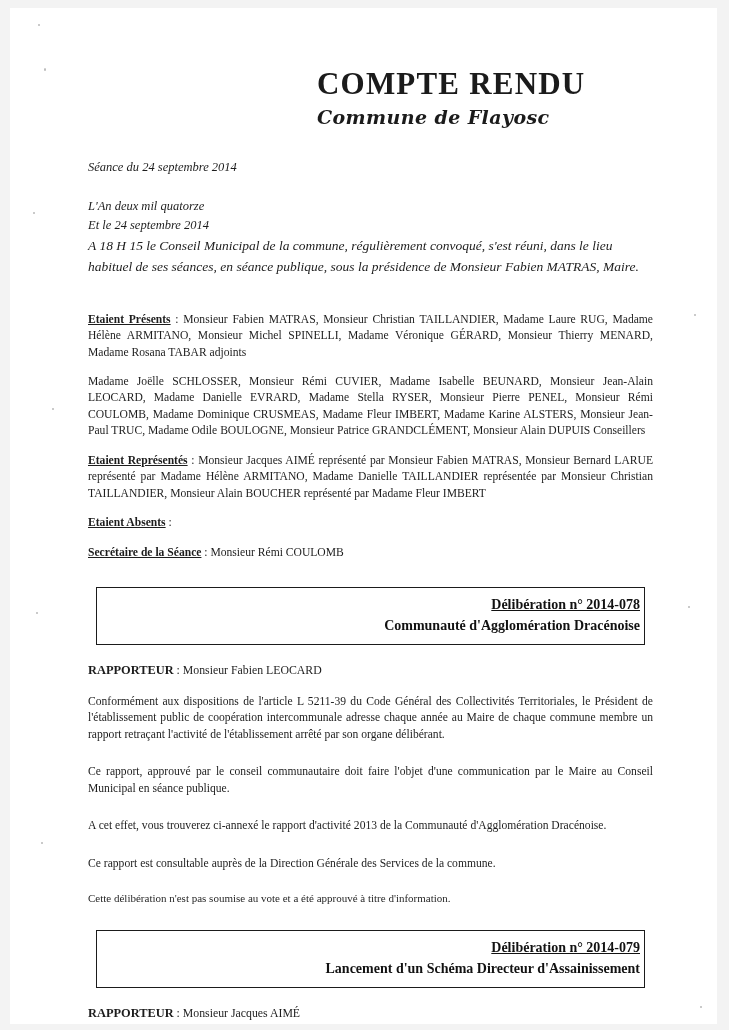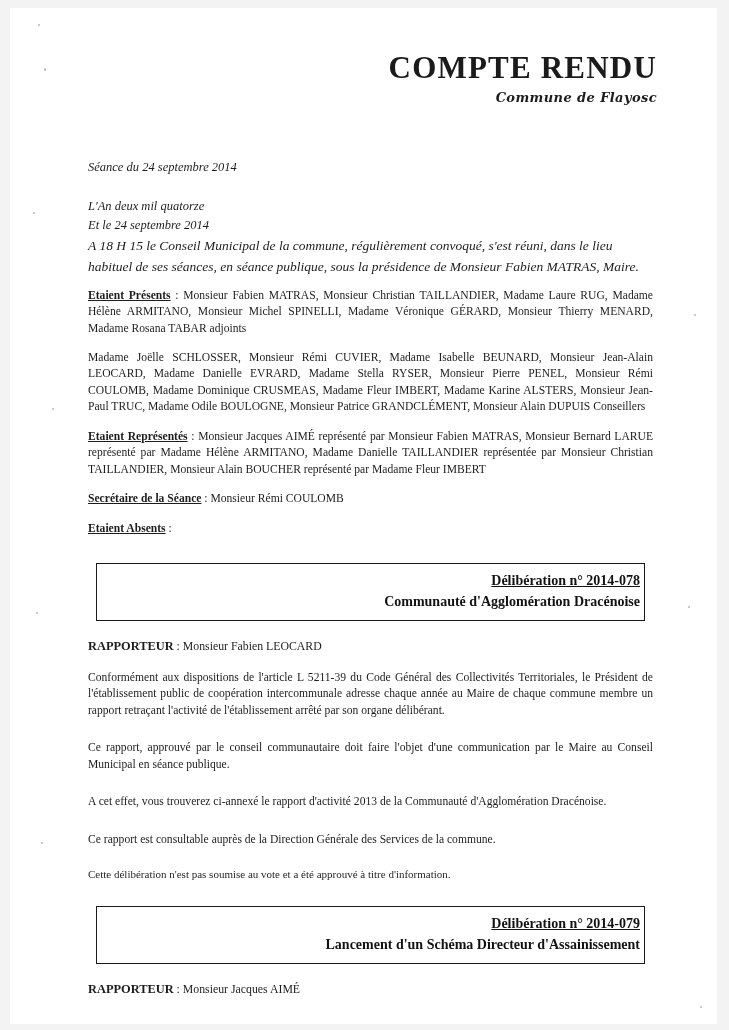--- a/index.html
+++ b/index.html
@@ -35,38 +35,38 @@
     position: absolute;
     background: #b9b9b9;
     border-radius: 50%;
     pointer-events: none;
   }
 
   
   .doc-header {
     position: absolute;
     right: 72px;
-    top: 52px;
-    text-align: right;
+    top: 68px;
+    text-align: left;
     width: 340px;
   }
   .doc-title {
     font-family: "Liberation Serif", serif;
     font-weight: bold;
     font-size: 31px;
     letter-spacing: 1.2px;
     color: #1b1b1b;
     line-height: 1;
   }
   .doc-subtitle {
     margin-top: 7px;
     font-family: "DejaVu Serif", serif;
     font-style: italic;
     font-weight: bold;
-    font-size: 13px;
+    font-size: 19px;
     color: #1b1b1b;
     letter-spacing: 0.4px;
   }
 
   
   .content {
     position: absolute;
     left: 88px;
     right: 76px;
     top: 160px;
@@ -75,21 +75,21 @@
     font-style: italic;
     font-size: 12.5px;
     color: #1d1d1d;
     margin-bottom: 22px;
   }
   .preamble {
     font-style: italic;
     font-size: 12.5px;
     color: #1d1d1d;
     line-height: 1.55;
-    margin-bottom: 10px;
+    margin-bottom: 34px;
   }
   .preamble .big {
     font-size: 13.5px;
   }
   .para {
     font-size: 11.6px;
     color: #1d1d1d;
     line-height: 1.42;
     text-align: justify;
     margin-bottom: 13px;
@@ -174,25 +174,25 @@
     <div class="para">
       <span class="lbl">Etaient Présents</span><span> : Monsieur Fabien MATRAS, Monsieur Christian TAILLANDIER, Madame Laure RUG, Madame Hélène ARMITANO, Monsieur Michel SPINELLI, Madame Véronique GÉRARD, Monsieur Thierry MENARD, Madame Rosana TABAR adjoints</span>
     </div>
     <div class="para">Madame Joëlle SCHLOSSER, Monsieur Rémi CUVIER, Madame Isabelle BEUNARD, Monsieur Jean-Alain LEOCARD, Madame Danielle EVRARD, Madame Stella RYSER, Monsieur Pierre PENEL, Monsieur Rémi COULOMB, Madame Dominique CRUSMEAS, Madame Fleur IMBERT, Madame Karine ALSTERS, Monsieur Jean-Paul TRUC, Madame Odile BOULOGNE, Monsieur Patrice GRANDCLÉMENT, Monsieur Alain DUPUIS Conseillers</div>
 
     <div class="para">
       <span class="lbl">Etaient Représentés</span><span> : Monsieur Jacques AIMÉ représenté par Monsieur Fabien MATRAS, Monsieur Bernard LARUE représenté par Madame Hélène ARMITANO, Madame Danielle TAILLANDIER représentée par Monsieur Christian TAILLANDIER, Monsieur Alain BOUCHER représenté par Madame Fleur IMBERT</span>
     </div>
 
     <div class="para">
+      <span class="lbl">Etaient Absents</span><span> :</span>
+    </div>
+
+    <div class="para">
       <span class="lbl">Secrétaire de la Séance</span><span> : Monsieur Rémi COULOMB</span>
-    </div>
-
-    <div class="para">
-      <span class="lbl">Etaient Absents</span><span> :</span>
     </div>
 
     <div class="delib-box">
       <div class="line1">Délibération n° 2014-078</div>
       <div class="line3">Communauté d'Agglomération Dracénoise</div>
     </div>
 
     <div class="rapporteur">
       <b>RAPPORTEUR</b><span> : Monsieur Fabien LEOCARD</span>
     </div>

